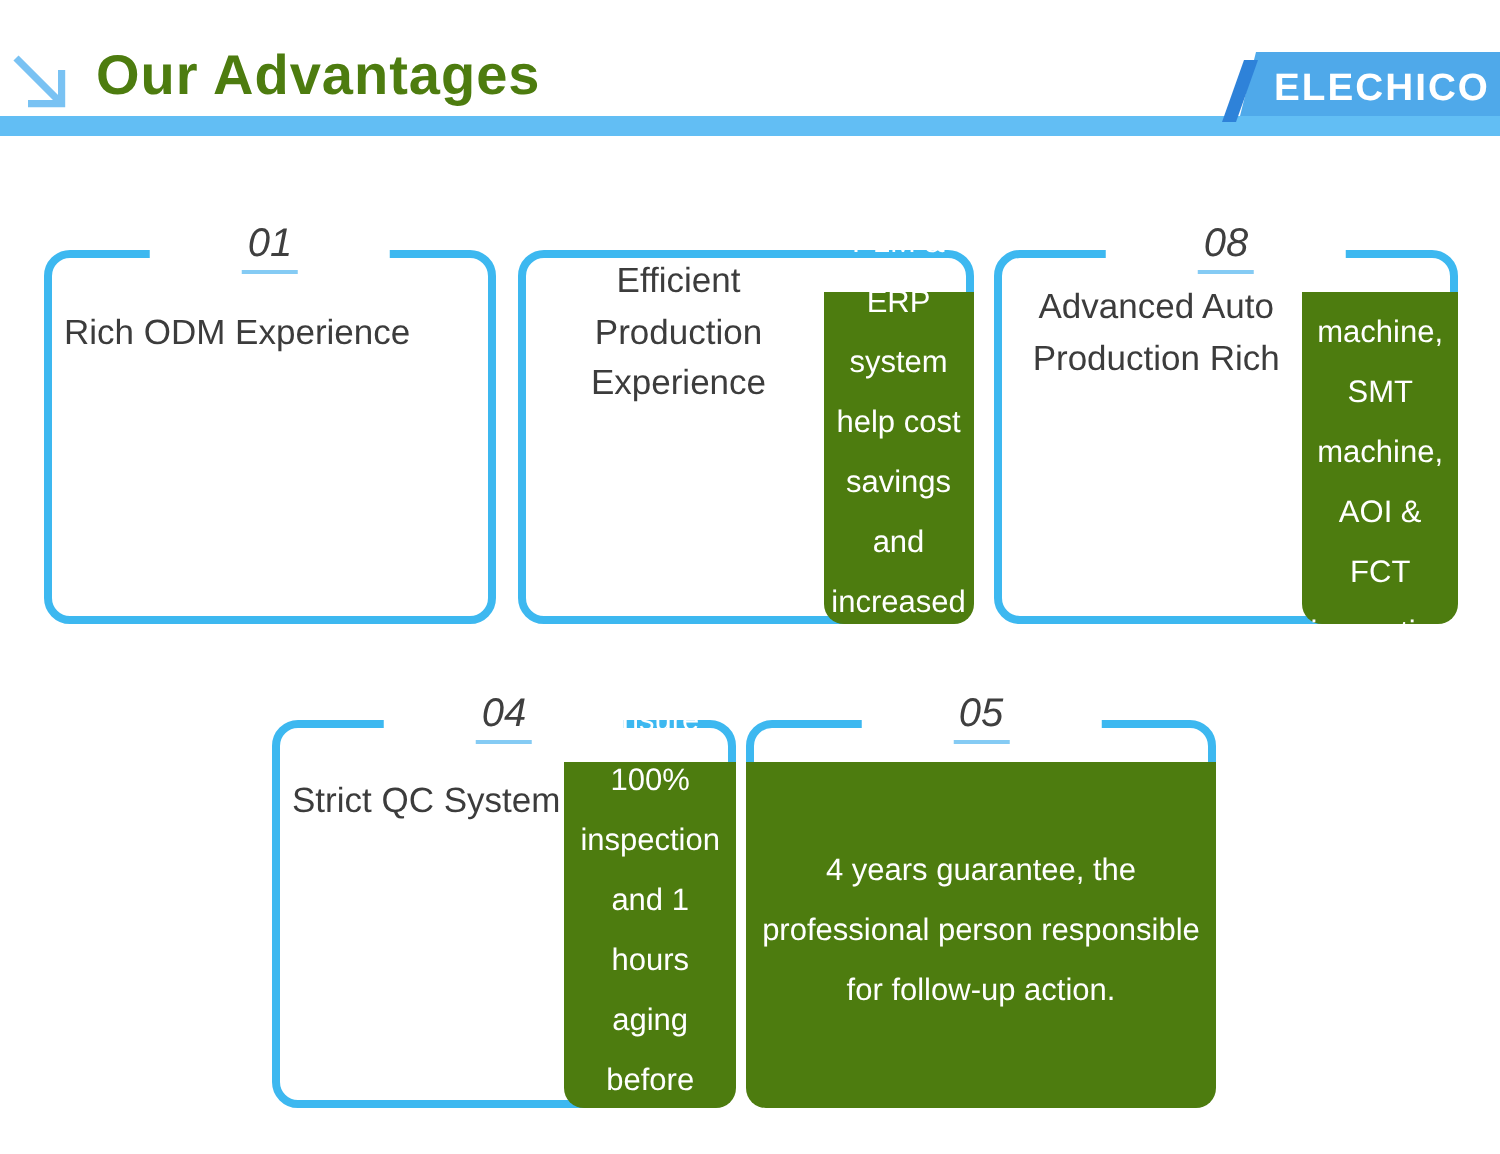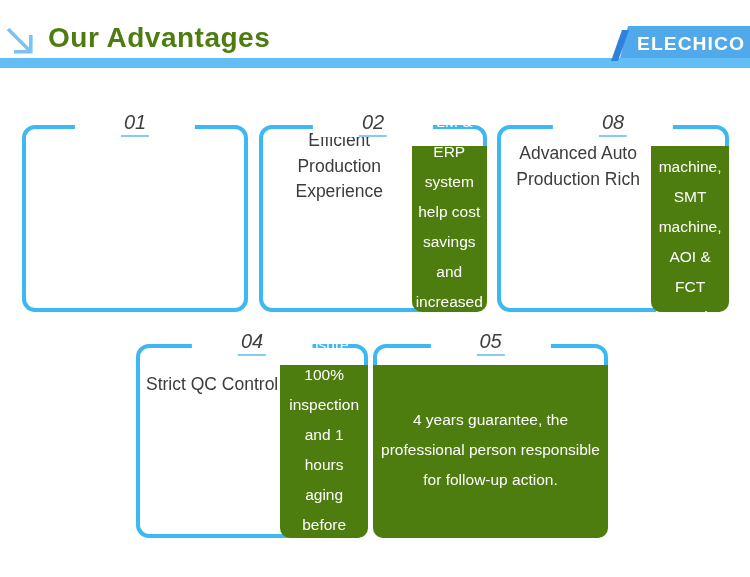--- a/index.html
+++ b/index.html
@@ -19,21 +19,21 @@
     font-family:"Liberation Sans","DejaVu Sans",sans-serif;
     font-weight:bold;font-size:19px;fill:#ffffff;letter-spacing:1px;
   }
   
   .card{
     position:absolute;box-sizing:border-box;
     border:4px solid #3db8f0;border-radius:13px;background:#fff;
     display:flex;flex-direction:row;
   }
   .row1{top:125px;height:187px;}
-  .row2{top:344px;height:194px;}
+  .row2{top:360px;height:194px;}
   .num-wrap{
     position:absolute;top:-17px;left:50%;transform:translateX(-50%);
     background:#fff;padding:0 46px;line-height:1;z-index:2;white-space:nowrap;
   }
   .num{
     display:inline-block;font-style:italic;font-size:20px;color:#3f3f3f;
     padding:0 3px 3px;border-bottom:2px solid #85cbf4;
   }
   .card-title{
     margin:0;display:flex;align-items:center;justify-content:center;
@@ -71,44 +71,42 @@
   <svg class="logo" viewBox="0 0 158 37">
     <polygon points="36,2 158,2 158,34 28,34" fill="#4fa9ea"></polygon>
     <polygon points="30,6 37,6 26,37 19,37" fill="#2e82d9"></polygon>
     <text x="45" y="26" textLength="108" lengthAdjust="spacingAndGlyphs">ELECHICO</text>
   </svg>
 
   <section id="card0" class="card row1">
     <div class="num-wrap">
       <span class="num">01</span>
     </div>
+    <h3 class="card-title">Rich ODM Experience</h3>
   </section>
 
   <section id="card1" class="card row1">
-    <div class="num-wrap">
-      <span class="num">02</span>
-    </div>
     <h3 class="card-title">Efficient Production Experience</h3>
     <div class="card-body">PLM &amp; ERP system help cost savings and increased efficiency.</div>
   </section>
 
   <section id="card2" class="card row1">
     <div class="num-wrap">
       <span class="num">08</span>
     </div>
     <h3 class="card-title">Advanced Auto Production Rich</h3>
     <div class="card-body">Auto Plug-in machine, SMT machine,
 AOI &amp; FCT inspection machine.</div>
   </section>
 
   <section id="card3" class="card row2">
     <div class="num-wrap">
       <span class="num">04</span>
     </div>
-    <h3 class="card-title">Strict QC Control</h3>
+    <h3 class="card-title">Strict QC System</h3>
     <div class="card-body">Ensure 100% inspection and 1 hours aging before packing.</div>
   </section>
 
   <section id="card4" class="card row2">
     <div class="num-wrap">
       <span class="num">05</span>
     </div>
     <div class="card-body">4 years guarantee, the professional person responsible for follow-up action.</div>
   </section>
 

